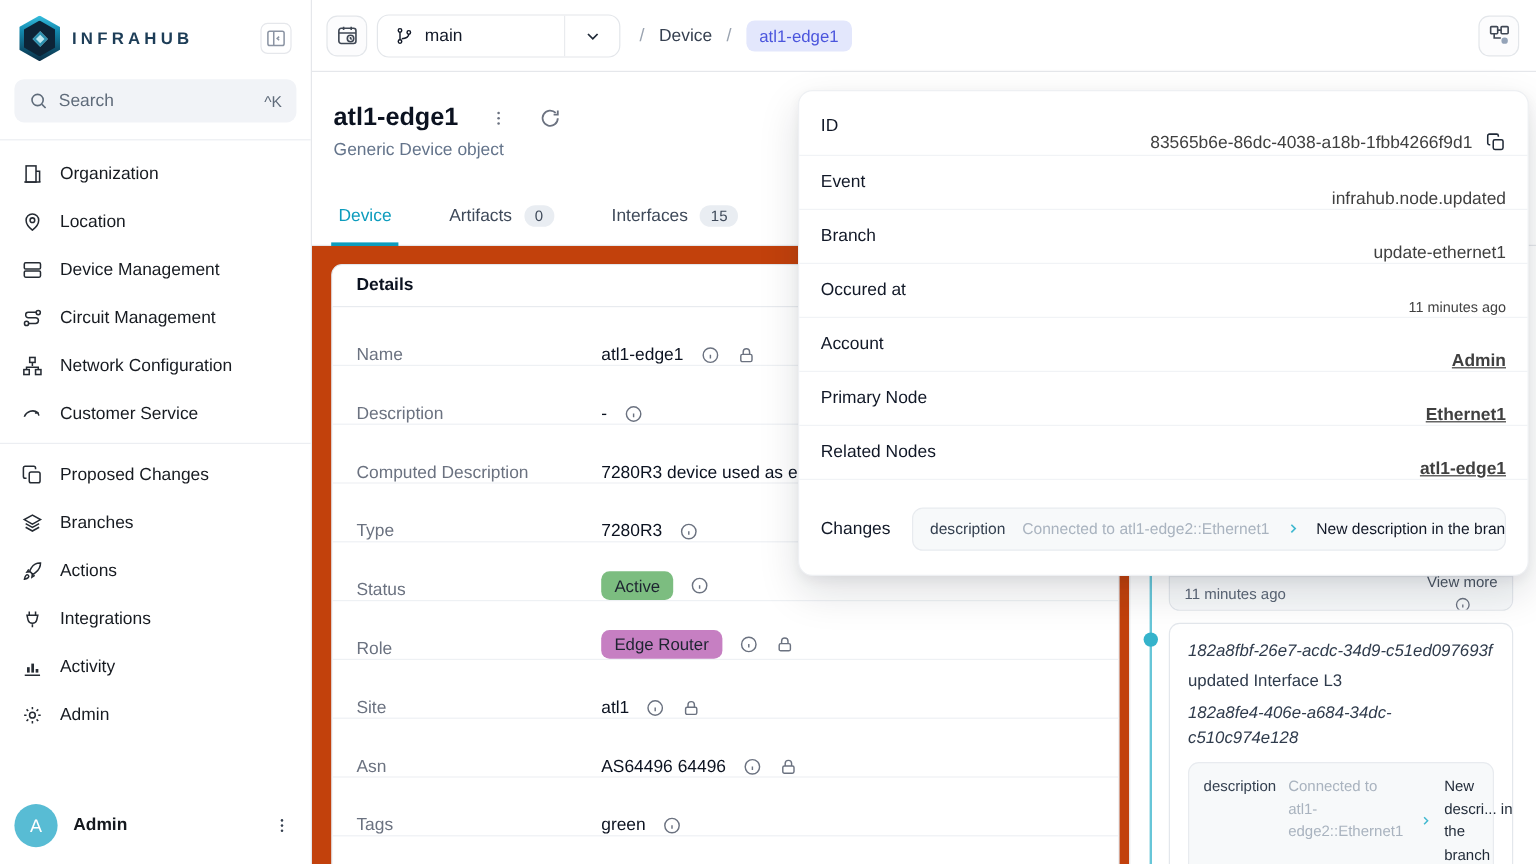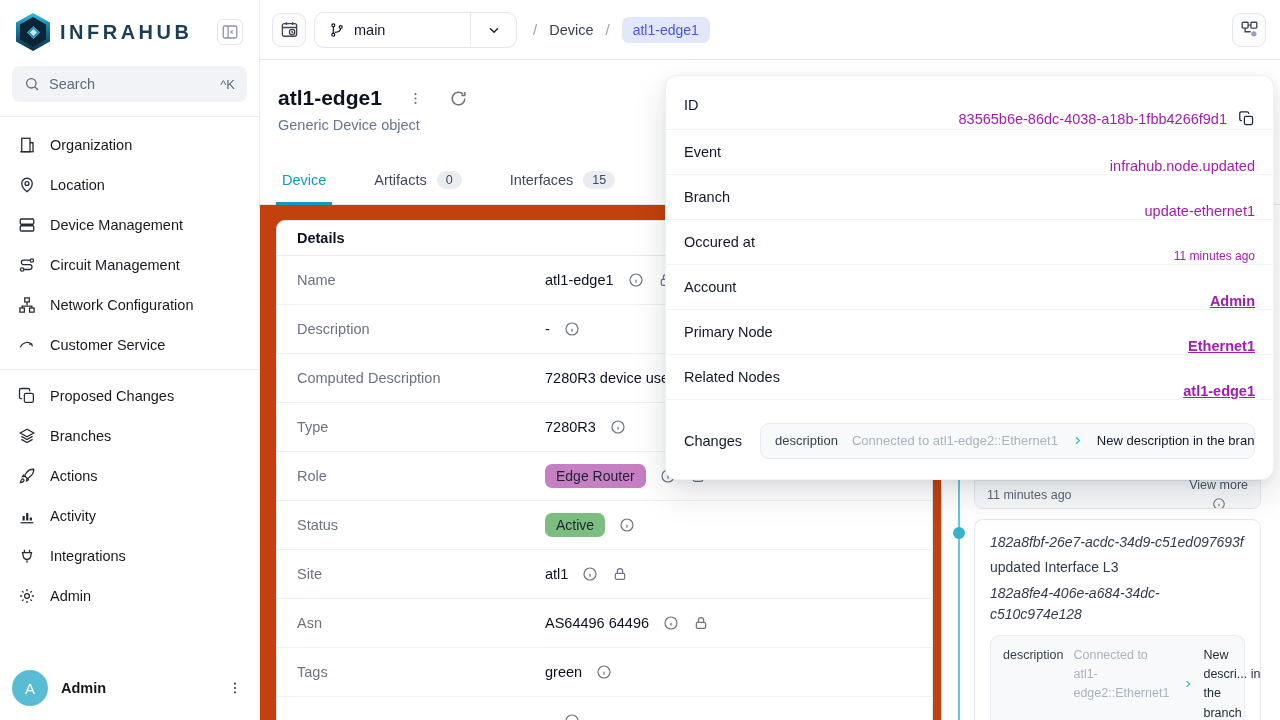--- a/index.html
+++ b/index.html
@@ -7,21 +7,21 @@
   body{font-family:"Liberation Sans","DejaVu Sans",sans-serif;background:#eef0f4;color:#0b1220;}
   .screen{position:relative;width:1280px;height:720px;}
   svg{display:block;}
 
   
   .sidebar{position:absolute;left:0;top:0;width:260px;height:720px;background:#fff;border-right:1px solid #e5e7eb;display:flex;flex-direction:column;z-index:5;}
   .logo-row{display:flex;align-items:center;gap:10px;padding:13px 16px 9px 16px;}
   .logo-hex{position:relative;width:34px;height:38px;clip-path:polygon(50% 0,100% 25%,100% 75%,50% 100%,0 75%,0 25%);background:linear-gradient(180deg,#35bede 0%,#1286ab 35%,#0b2e45 100%);display:flex;align-items:center;justify-content:center;flex:none;}
   .logo-hex .inner{width:26px;height:30px;clip-path:polygon(50% 0,100% 25%,100% 75%,50% 100%,0 75%,0 25%);background:#0d2437;display:flex;align-items:center;justify-content:center;}
   .logo-hex .cube{width:9px;height:9px;background:#bfe9f2;transform:rotate(45deg);border:2px solid #2b8fae;}
-  .brand{font-size:20px;font-weight:800;letter-spacing:3.5px;color:#1d3d57;}
+  .brand{font-size:14px;font-weight:800;letter-spacing:3.5px;color:#1d3d57;}
   .collapse-btn{margin-left:auto;color:#8b94a3;border:1px solid #e5e7eb;border-radius:6px;padding:3px;background:#fff;}
   .search-box{margin:6px 12px 14px 12px;height:36px;background:#f1f3f7;border-radius:8px;display:flex;align-items:center;gap:9px;padding:0 12px;color:#5f6b7a;font-size:14.5px;cursor:text;}
   .search-box .shortcut{margin-left:auto;font-size:13px;color:#5f6b7a;}
   .sb-sep{border:none;border-top:1px solid #eceef2;}
   .nav{padding:8px 8px 4px 8px;text-align:right;}
   .nav.second{padding-top:6px;}
   .nav-item{display:flex;align-items:center;gap:14px;height:40px;padding:0 10px;border-radius:6px;font-size:14.5px;color:#171b21;cursor:pointer;}
   .nav-item svg{width:18px;height:18px;color:#252b33;flex:none;}
   .user-row{margin-top:auto;display:flex;align-items:center;gap:13px;padding:11px 16px 14px 12px;}
   .avatar{width:36px;height:36px;border-radius:50%;background:#58bcd4;color:#fff;display:flex;align-items:center;justify-content:center;font-size:15px;flex:none;}
@@ -49,21 +49,21 @@
   .tabs{position:absolute;left:16px;bottom:-1px;display:flex;gap:36px;}
   .tab{display:flex;align-items:center;gap:10px;padding:0 6px 13px 6px;font-size:14.5px;color:#3f4a5a;border-bottom:3px solid transparent;cursor:pointer;}
   .tab.active{color:#0d9cbd;border-bottom-color:#0d9cbd;font-weight:500;}
   .tab-badge{background:#e9edf2;border-radius:10px;padding:2px 9px;font-size:12.5px;color:#3f4a5a;}
 
   
   .content{position:absolute;left:260px;top:205px;right:0;bottom:0;background:#c2410c;overflow:hidden;z-index:1;}
 
   .details-card{position:absolute;left:16px;top:15px;width:657px;height:560px;background:#fff;border:1px solid #e3e7ec;border-radius:9px;overflow:hidden;}
   .details-head{height:35px;display:flex;align-items:center;padding:0 20px;font-size:14.5px;font-weight:700;color:#0b1220;border-bottom:1px solid #e8ebef;background:#fff;}
-  .d-row{height:49px;display:flex;align-items:center;padding:0 20px;border-bottom:1px solid #eef1f4;gap:44px;}
+  .d-row{height:49px;display:flex;align-items:flex-end;padding:0 20px;border-bottom:1px solid #eef1f4;}
   .d-label{width:204px;flex:none;font-size:14.5px;color:#6b7280;}
   .d-value{display:flex;align-items:center;gap:14px;font-size:14.5px;color:#0b1220;white-space:nowrap;}
   .d-link{cursor:pointer;}
   .badge{border-radius:7px;padding:4px 11px;font-size:14px;color:#1d2430;}
   .badge.green{background:#7cbd80;}
   .badge.purple{background:#c67fc2;}
   .mini-icon{color:#6b7280;}
   .mini-icon.click{cursor:pointer;}
 
   
@@ -81,21 +81,21 @@
   .c-prop{color:#333f4f;flex:none;}
   .c-old{color:#a9b3bf;width:100px;flex:none;}
   .c-chev{color:#41b9d0;align-self:center;flex:none;}
   .c-new{color:#1f2937;width:58px;flex:none;}
 
   
   .popup{position:absolute;left:665px;top:75px;width:609px;height:405px;background:#fff;border:1px solid #eef0f3;border-radius:12px;box-shadow:0 4px 10px rgba(15,23,42,.05),0 14px 34px rgba(15,23,42,.13);z-index:20;padding-top:4px;}
   .p-row{height:45px;display:flex;align-items:center;justify-content:space-between;padding:0 18px;border-top:1px solid #f1f3f6;font-size:14.5px;}
   .p-row.first{border-top:none;height:49px;}
   .p-label{color:#111827;flex:none;text-align:center;}
-  .p-value{color:#a21caf;display:flex;align-items:center;gap:11px;margin-top:28px;}
+  .p-value{color:#404040;display:flex;align-items:center;gap:11px;margin-top:28px;}
   .p-value.small{font-size:12px;}
   .p-link{font-weight:600;text-decoration:underline;cursor:pointer;}
   .p-row.changes{height:82px;}
   .p-changes-box{margin-left:auto;width:495px;height:36px;background:#f7f9fa;border:1px solid #e8ebef;border-radius:9px;display:flex;align-items:center;gap:14px;padding:0 14px;font-size:13px;white-space:nowrap;overflow:hidden;}
   .p-changes-box .c-old2{color:#a9b3bf;}
   .p-changes-box .c-new2{color:#111827;}
   .copy-btn{color:#1f2937;cursor:pointer;}
 </style>
 </head>
 <body>
@@ -204,34 +204,34 @@
       <div class="nav-item">
         <svg viewBox="0 0 24 24" fill="none" stroke="currentColor" stroke-width="1.7">
             <path d="M5 16.5c-1.3 1.1-1.8 4.3-1.8 4.3s3.2-.5 4.3-1.8c.6-.7.6-1.8-.1-2.5s-1.7-.7-2.4 0z"></path>
             <path d="M12.5 15.5 9 12a19 19 0 0 1 2-4A11.5 11.5 0 0 1 21 3c0 2.5-.8 6.8-5 10a19.6 19.6 0 0 1-3.5 2.5z"></path>
             <path d="M9.5 12.5 6 13l2-3M12 15l-.5 3.5 3-2"></path>
           </svg>
         <span>Actions</span>
       </div>
       <div class="nav-item">
         <svg viewBox="0 0 24 24" fill="none" stroke="currentColor" stroke-width="1.7">
+            <path d="M8.5 3.5v4M15.5 3.5v4"></path>
+            <path d="M6 7.5h12l-1.2 5.5a5 5 0 0 1-9.6 0z"></path>
+            <path d="M12 17.5V21"></path>
+          </svg>
+        <span>Integrations</span>
+      </div>
+      <div class="nav-item">
+        <svg viewBox="0 0 24 24" fill="none" stroke="currentColor" stroke-width="1.7">
             <path d="M3.5 21h17"></path>
             <rect x="6" y="12" width="3" height="6" fill="currentColor" stroke="none"></rect>
             <rect x="10.8" y="8" width="3" height="10" fill="currentColor" stroke="none"></rect>
             <rect x="15.6" y="14" width="3" height="4" fill="currentColor" stroke="none"></rect>
           </svg>
         <span>Activity</span>
-      </div>
-      <div class="nav-item">
-        <svg viewBox="0 0 24 24" fill="none" stroke="currentColor" stroke-width="1.7">
-            <path d="M8.5 3.5v4M15.5 3.5v4"></path>
-            <path d="M6 7.5h12l-1.2 5.5a5 5 0 0 1-9.6 0z"></path>
-            <path d="M12 17.5V21"></path>
-          </svg>
-        <span>Integrations</span>
       </div>
       <div class="nav-item">
         <svg viewBox="0 0 24 24" fill="none" stroke="currentColor" stroke-width="1.7">
             <circle cx="12" cy="12" r="3.2"></circle>
             <path d="M12 2.8v2.7M12 18.5v2.7M2.8 12h2.7M18.5 12h2.7M5.5 5.5l1.9 1.9M16.6 16.6l1.9 1.9M18.5 5.5l-1.9 1.9M7.4 16.6l-1.9 1.9"></path>
           </svg>
         <span>Admin</span>
       </div>
     </nav>
 
@@ -373,46 +373,46 @@
           <span class="mini-icon click">
               <svg width="16" height="16" viewBox="0 0 24 24" fill="none" stroke="currentColor" stroke-width="1.8">
                 <circle cx="12" cy="12" r="9"></circle>
                 <path d="M12 8h.01M12 11.5V16"></path>
               </svg>
             </span>
         </span>
       </div>
 
       <div class="d-row">
+        <span class="d-label">Status</span>
+        <span class="d-value">
+          <span class="badge green">Active</span>
+          <span class="mini-icon click">
+              <svg width="16" height="16" viewBox="0 0 24 24" fill="none" stroke="currentColor" stroke-width="1.8">
+                <circle cx="12" cy="12" r="9"></circle>
+                <path d="M12 8h.01M12 11.5V16"></path>
+              </svg>
+            </span>
+        </span>
+      </div>
+
+      <div class="d-row">
         <span class="d-label">Role</span>
         <span class="d-value">
           <span class="badge purple">Edge Router</span>
           <span class="mini-icon click">
               <svg width="16" height="16" viewBox="0 0 24 24" fill="none" stroke="currentColor" stroke-width="1.8">
                 <circle cx="12" cy="12" r="9"></circle>
                 <path d="M12 8h.01M12 11.5V16"></path>
               </svg>
             </span>
           <span class="mini-icon">
               <svg width="16" height="16" viewBox="0 0 24 24" fill="none" stroke="currentColor" stroke-width="1.8">
                 <rect x="5" y="11" width="14" height="9" rx="2"></rect>
                 <path d="M8 11V8a4 4 0 0 1 8 0v3"></path>
-              </svg>
-            </span>
-        </span>
-      </div>
-
-      <div class="d-row">
-        <span class="d-label">Status</span>
-        <span class="d-value">
-          <span class="badge green">Active</span>
-          <span class="mini-icon click">
-              <svg width="16" height="16" viewBox="0 0 24 24" fill="none" stroke="currentColor" stroke-width="1.8">
-                <circle cx="12" cy="12" r="9"></circle>
-                <path d="M12 8h.01M12 11.5V16"></path>
               </svg>
             </span>
         </span>
       </div>
 
       <div class="d-row">
         <span class="d-label">Site</span>
         <span class="d-value">
           <span class="d-link">atl1</span>
           <span class="mini-icon click">

